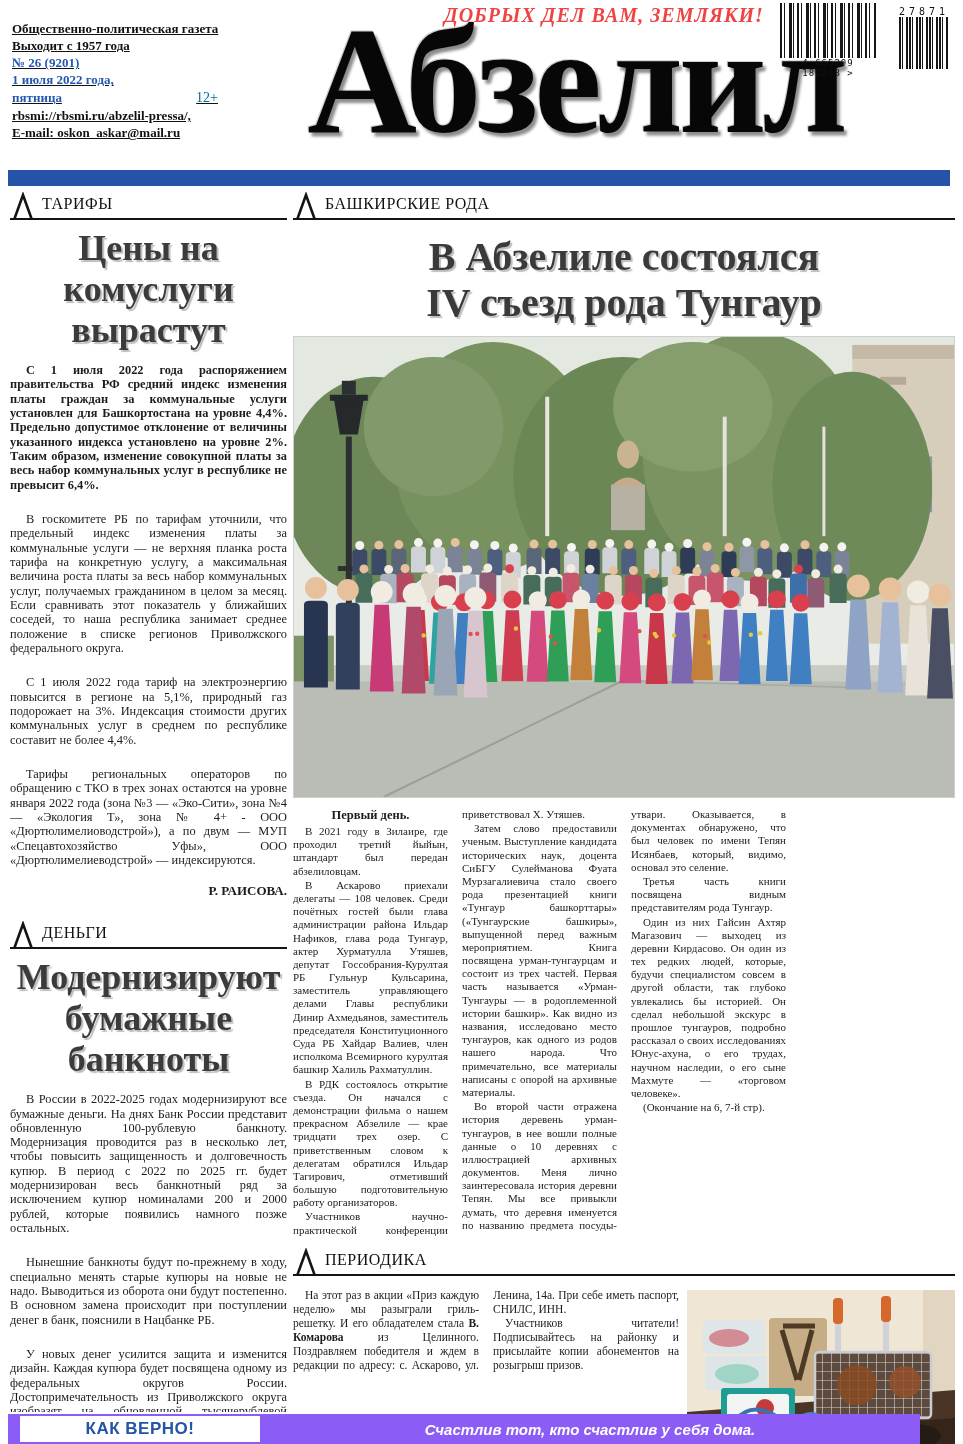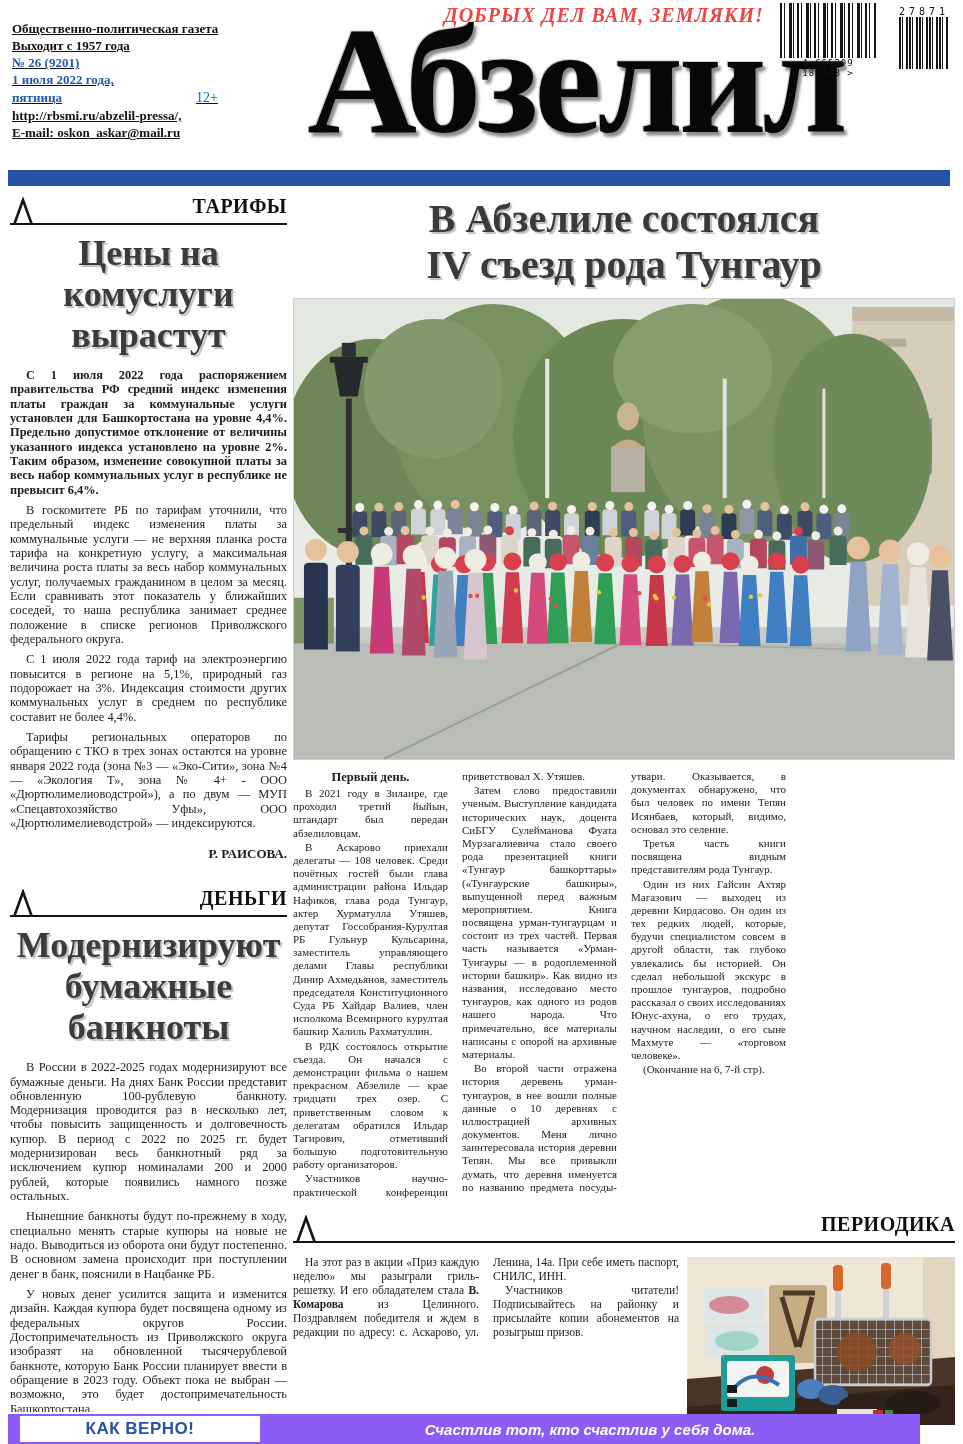--- a/index.html
+++ b/index.html
@@ -32,36 +32,36 @@
     background:repeating-linear-gradient(90deg,#161616 0 2px,#fff 2px 4px,#161616 4px 5px,#fff 5px 9px,#161616 9px 12px,#fff 12px 13px,#161616 13px 14px,#fff 14px 17px); }
   .barcode-ean .num { font-family:"DejaVu Sans Mono", monospace; font-size:9px; text-align:center; letter-spacing:1px; color:#111; }
   .barcode-small { position:absolute; left:899px; top:6px; width:50px; z-index:3; }
   .barcode-small .num { font-family:"DejaVu Sans Mono", monospace; font-size:10px; letter-spacing:4px; text-align:center; color:#111; }
   .barcode-small .bars { height:52px;
     background:repeating-linear-gradient(90deg,#161616 0 2px,#fff 2px 3px,#161616 3px 4px,#fff 4px 7px,#161616 7px 9px,#fff 9px 10px); }
   .blue-band { position:absolute; top:170px; left:8px; width:942px; height:16px; background:#2453a8; }
 
   
   .sec-head { position:relative; border-bottom:2.5px solid #141414;
-    padding:3px 0 5px 32px; font-size:20px; font-weight:bold; letter-spacing:0.5px; color:#111;text-align:right; }
+    padding:3px 0 5px 32px; font-size:16px; font-weight:normal; letter-spacing:0.5px; color:#111; }
   .sec-head svg.peak { position:absolute; left:2px; bottom:-2px; }
 
   
   .col-left { position:absolute; top:192px; left:10px; width:277px; height:1220px; overflow:hidden; }
   .art-title { text-align:center; font-weight:bold; color:#3b3b3b;
     text-shadow:2px 2px 1px #bdbdbd; font-size:36px; line-height:41px; margin-top:8px; }
-  .col-left p { font-size:12.4px; line-height:1.155; text-align:justify; text-indent:16px; margin-top:6px; }
+  .col-left p { font-size:12.4px; line-height:1.155; text-align:justify; text-indent:16px; margin-top:20px; }
   .col-left p.lead { font-weight:bold; margin-top:12px; }
   .byline { text-align:right; font-weight:bold; font-size:13px; margin-top:16px; }
   .sec-head.money { margin-top:22px; }
 
   
   .col-main { position:absolute; top:192px; left:293px; width:662px; height:1224px; }
   .main-headline { text-align:center; font-weight:bold; color:#3a3a3a;
-    text-shadow:2px 2px 1px #bdbdbd; font-size:40px; line-height:46px; margin-top:4px; }
+    text-shadow:2px 2px 1px #bdbdbd; font-size:40px; line-height:46px; margin-top:14px; }
   .main-photo { margin-top:10px; width:662px; height:462px; display:block; border:1px solid #cfcfcf; }
   .clans-text { margin-top:10px; height:430px; overflow:hidden;
     column-count:4; column-gap:14px; column-fill:auto; }
   .clans-text p { font-size:11px; line-height:1.2; text-align:justify; text-indent:12px; margin-bottom:1px; }
   .clans-text .subhead { text-align:center; text-indent:0; font-weight:bold; font-size:12.5px; margin-bottom:2px; }
   .sec-head.periodika { margin-top:10px; }
   .periodika-body { position:relative; margin-top:4px; height:176px; }
   .per-text { width:386px; }
   .per-title { text-align:center; font-weight:bold; color:#3b3b3b;
     text-shadow:2px 2px 1px #bdbdbd; font-size:33px; line-height:38px; margin-top:2px; }
@@ -86,21 +86,21 @@
   <div class="hdr">
     <div class="hdr-info">
       <div>Общественно-политическая газета</div>
       <div>Выходит с 1957 года</div>
       <div class="blue">№ 26 (9201)</div>
       <div class="blue">1 июля 2022 года,</div>
       <div class="row5">
         <span class="blue">пятница</span>
         <span class="age">12+</span>
       </div>
-      <div>http://rbsmi.ru/abzelil-pressa/,</div>
+      <div>rbsmi://rbsmi.ru/abzelil-pressa/,</div>
       <div>E-mail: oskon_askar@mail.ru</div>
     </div>
 
     <div class="tagline">ДОБРЫХ ДЕЛ ВАМ, ЗЕМЛЯКИ!</div>
     <div class="masthead">Абзелил</div>
 
     <div class="barcode-ean">
       <div class="bars"></div>
       <div class="num">4  665299  182248  &gt;</div>
     </div>
@@ -147,20 +147,26 @@
     </div>
 
     <p style="margin-top:12px">В России в 2022-2025 годах модернизируют все бумажные деньги. На днях Банк России представит обновленную 100-рублевую банкноту. Модернизация проводится раз в несколько лет, чтобы повысить защищенность и долговечность купюр. В период с 2022 по 2025 гг. будет модернизирован весь банкнотный ряд за исключением купюр номиналами 200 и 2000 рублей, которые появились намного позже остальных.</p>
     <p>Нынешние банкноты будут по-прежнему в ходу, специально менять старые купюры на новые не надо. Выводиться из оборота они будут постепенно. В основном замена происходит при поступлении денег в банк, пояснили в Нацбанке РБ.</p>
     <p>У новых денег усилится защита и изменится дизайн. Каждая купюра будет посвящена одному из федеральных округов России. Достопримечательность из Приволжского округа изобразят на обновленной тысячерублевой банкноте, которую Банк России планирует ввести в обращение в 2023 году. Объект пока не выбран — возможно, это будет достопримечательность Башкортостана.</p>
     <div class="byline">З. ЗАКИРОВА.</div>
   </div>
 
   <div class="col-main">
 
+    <div class="sec-head">
+      <svg class="peak" width="26" height="28" viewBox="0 0 26 28">
+          <polyline points="2,28 11,3 20,28" fill="none" stroke="#141414" stroke-width="2.6"></polyline>
+        </svg>
+      <span>БАШКИРСКИЕ РОДА</span>
+    </div>
 
     <div class="main-headline">
       <div>В Абзелиле состоялся</div>
       <div>IV съезд рода Тунгаур</div>
     </div>
 
     <svg class="main-photo" viewBox="0 0 662 462" preserveAspectRatio="none">
       <rect x="0" y="0" width="662" height="462" fill="#e9ece6"></rect>
       <rect x="0" y="0" width="662" height="200" fill="#e3e8e0"></rect>
 

